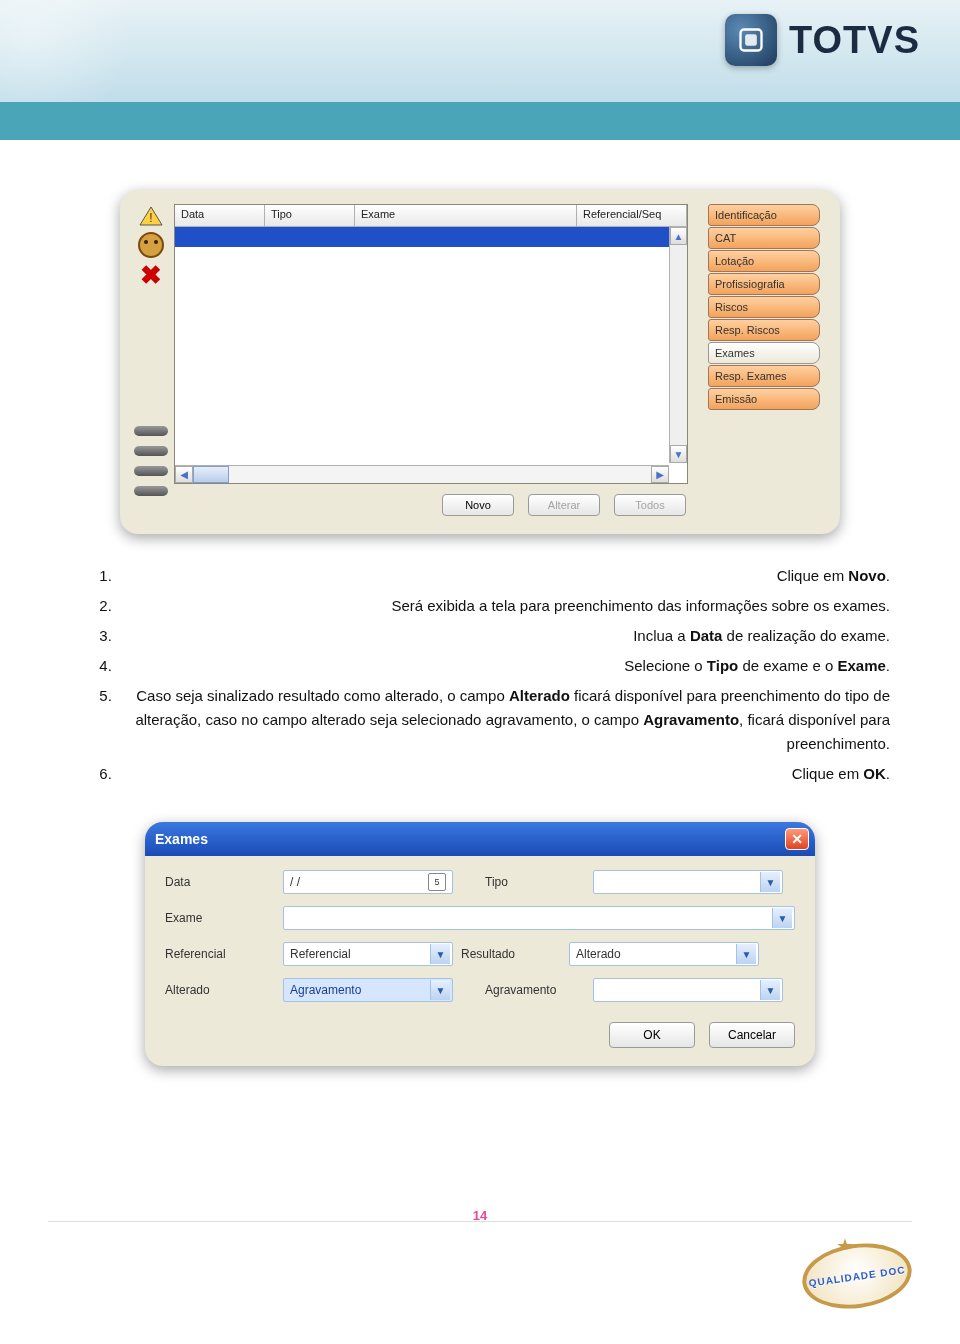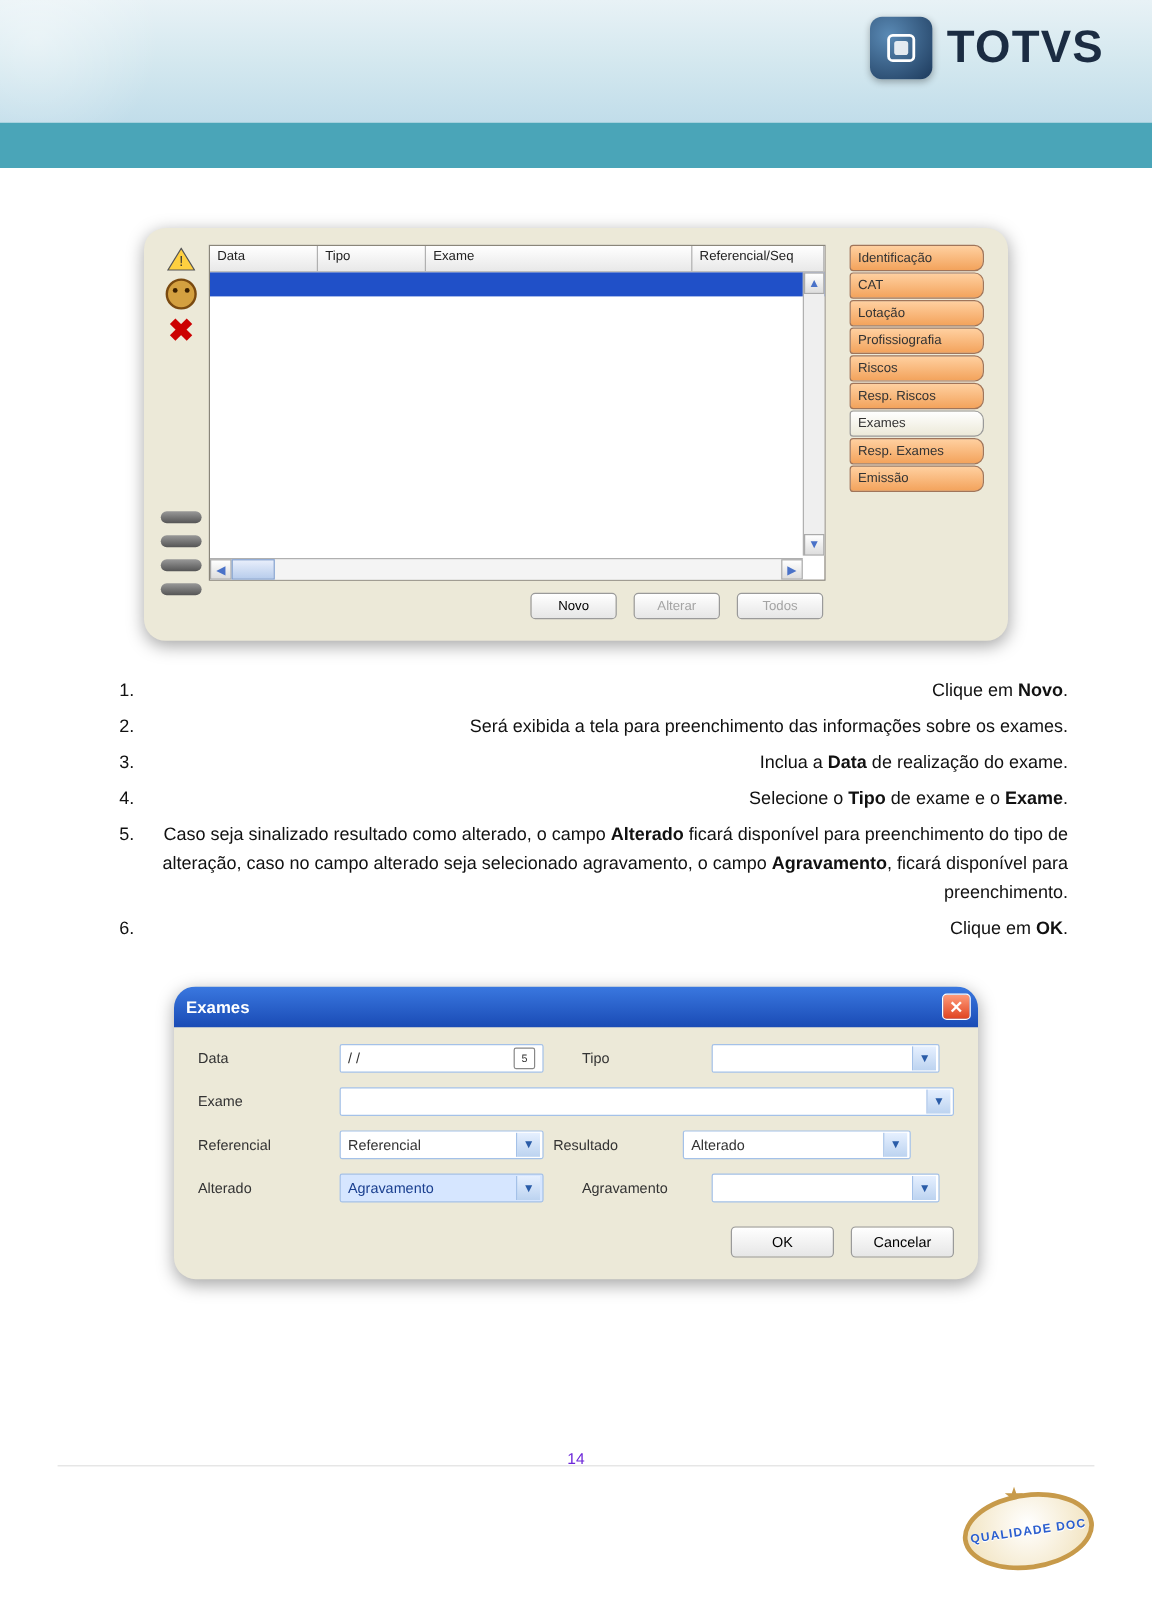--- a/index.html
+++ b/index.html
@@ -65,21 +65,21 @@
   .combo { position:relative; }
   .combo .chev { width:20px; height:20px; background:linear-gradient(180deg,#e6f0ff,#bcd3f0); border-left:1px solid #a4c1e8; display:flex; align-items:center; justify-content:center; color:#2a5ca8; font-size:10px; margin-right:-4px;}
   .cal-icon { width:18px; height:18px; border:1px solid #888; background:#fff; display:inline-flex; align-items:center; justify-content:center; font-size:9px; color:#333; border-radius:2px; margin-left:auto;}
   .dlg-btn-row { display:flex; justify-content:flex-end; gap:14px; padding:4px 20px 18px;}
   .dlg-btn { min-width:86px; padding:5px 12px; font-size:12px; background:linear-gradient(180deg,#fff,#e6e6e6); border:1px solid #9a9a9a; border-radius:4px; text-align:center;}
   
   .footer { position:absolute; bottom:22px; left:48px; right:48px; border-top:1px solid #e0e0e0; padding-top:14px; display:flex; align-items:flex-end;}
   .footer-text { font-size:13px; line-height:1.6;}
   .footer-text .l1 { color:#003399; font-weight:bold;}
   .footer-text .l2 { color:#003399;}
-  .page-no { position:absolute; left:50%; transform:translateX(-50%); top:-14px; font-size:13px; color:#6d28d9;}
+  .page-no { position:absolute; left:50%; transform:translateX(-50%); top:-14px; font-size:13px; color:#ec4899;font-weight:bold;}
   .stamp { margin-left:auto; width:110px; height:86px; position:relative;}
   .stamp .oval { position:absolute; inset:8px 0 14px 0; border:4px solid #c79a4a; border-radius:50%; background: radial-gradient(circle at 50% 40%, #fff, #f0e0b8); transform:rotate(-8deg); display:flex; align-items:center; justify-content:center;}
   .stamp .txt { font-size:10px; font-weight:bold; color:#2a5ecf; letter-spacing:1px; text-shadow:0 1px 0 #fff;}
   .stamp .star { position:absolute; color:#c79a4a; font-size:20px;}
   .stamp .s1 { top:-2px; left:34px;} .stamp .s2{ top:4px; left:56px;}
 </style>
 </head>
 <body>
 
 <div class="top-band">

